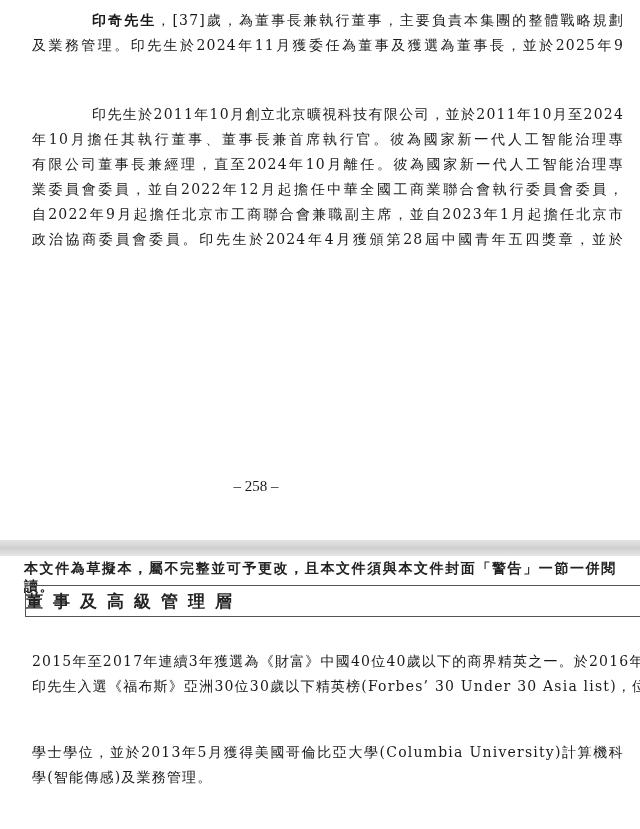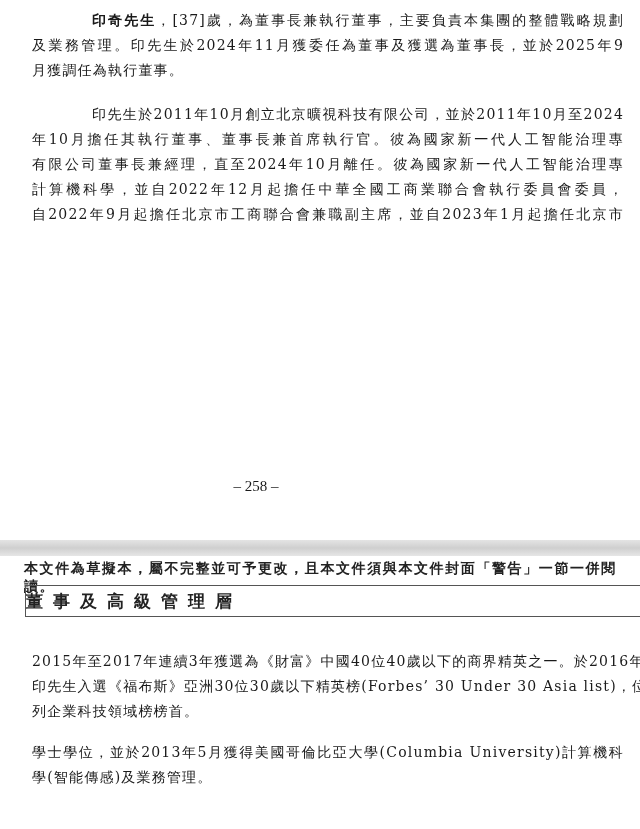--- a/index.html
+++ b/index.html
@@ -26,43 +26,42 @@
                    letter-spacing: 10px; color: #222; }
   #p3 { top: 649px; }
   #p4 { top: 740px; }
 </style>
 </head>
 <body>
 
 <div id="p1" class="para">
   <span class="line indent"><span class="bold">印奇先生</span><span>，[37]歲，為董事長兼執行董事，主要負責本集團的整體戰略規劃</span></span>
   <span class="line">及業務管理。印先生於2024年11月獲委任為董事及獲選為董事長，並於2025年9</span>
-  <span class="line last">月獲調任為執行董事。</span>
 </div>
 
 <div id="p2" class="para">
   <span class="line indent">印先生於2011年10月創立北京曠視科技有限公司，並於2011年10月至2024</span>
   <span class="line">年10月擔任其執行董事、董事長兼首席執行官。彼為國家新一代人工智能治理專</span>
   <span class="line">有限公司董事長兼經理，直至2024年10月離任。彼為國家新一代人工智能治理專</span>
-  <span class="line">計算機科學，並自2022年12月起擔任中華全國工商業聯合會執行委員會委員，</span>
+  <span class="line">業委員會委員，並自2022年12月起擔任中華全國工商業聯合會執行委員會委員，</span>
   <span class="line">自2022年9月起擔任北京市工商聯合會兼職副主席，並自2023年1月起擔任北京市</span>
+  <span class="line">政治協商委員會委員。印先生於2024年4月獲頒第28屆中國青年五四獎章，並於</span>
 </div>
 
 <div id="page-number">– 258 –</div>
 
 <div id="separator"></div>
 
 <div id="disclaimer">本文件為草擬本，屬不完整並可予更改，且本文件須與本文件封面「警告」一節一併閱讀。</div>
 
 <div id="section-box">
   <span id="section-title">董事及高級管理層</span>
 </div>
 
 <div id="p3" class="para">
   <span class="line">2015年至2017年連續3年獲選為《財富》中國40位40歲以下的商界精英之一。於2016年，</span>
   <span class="line">印先生入選《福布斯》亞洲30位30歲以下精英榜(Forbes’ 30 Under 30 Asia list)，位</span>
-  <span class="line last">列企業科技領域榜榜首。</span>
 </div>
 
 <div id="p4" class="para">
   <span class="line">學士學位，並於2013年5月獲得美國哥倫比亞大學(Columbia University)計算機科</span>
   <span class="line last">學(智能傳感)及業務管理。</span>
 </div>
 
 </body></html>

